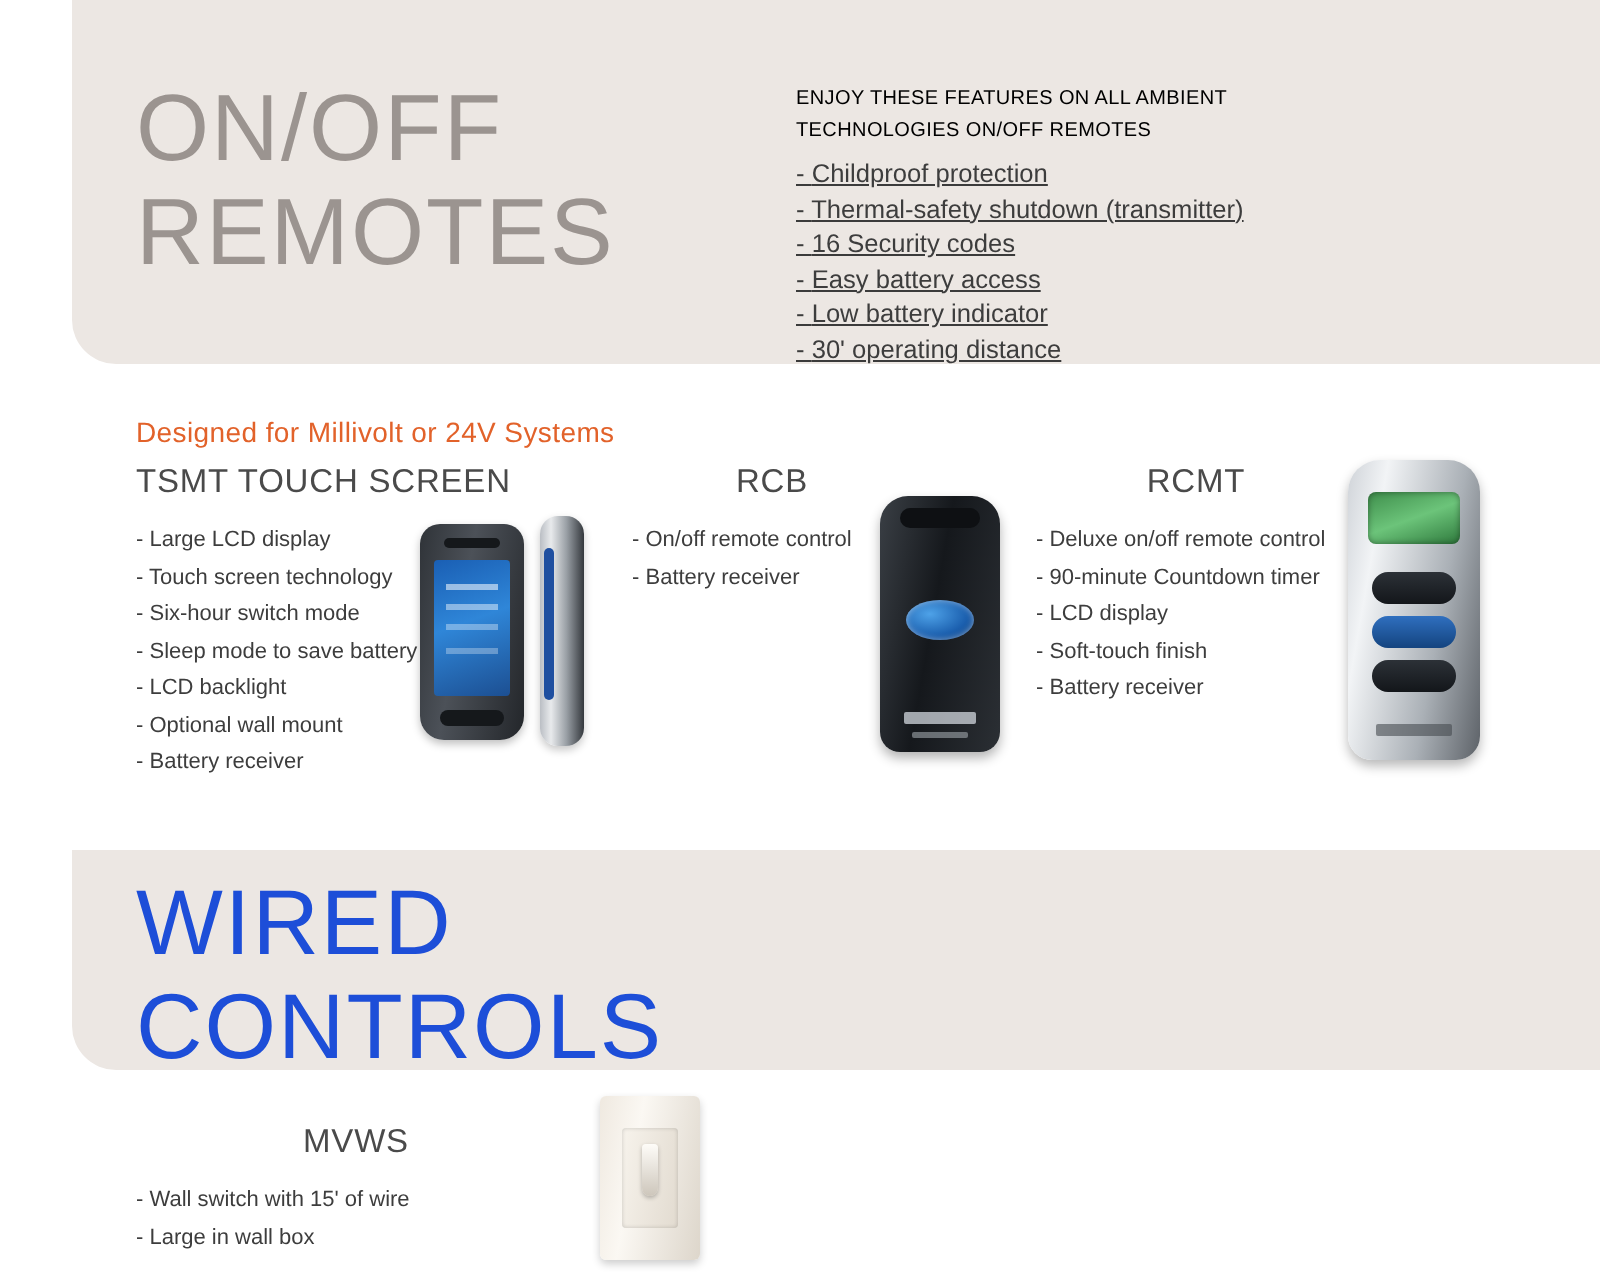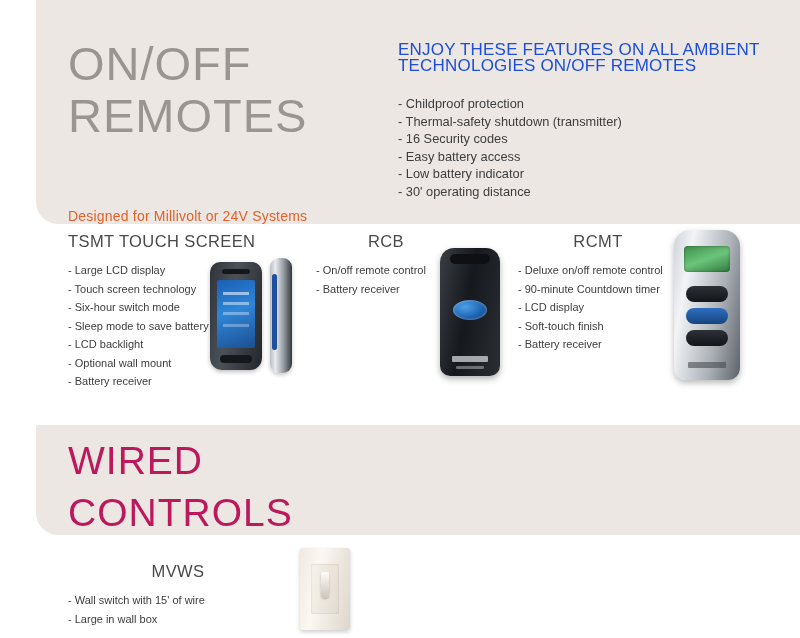--- a/index.html
+++ b/index.html
@@ -15,21 +15,21 @@
     color: #3b3b3b;
     overflow: hidden;
   }
 
   
   .banner {
     position: absolute;
     left: 36px;
     top: 0;
     width: 764px;
-    height: 224px;
+    height: 182px;
     background: #ece7e3;
     border-bottom-left-radius: 22px;
   }
   .banner-title {
     position: absolute;
     left: 32px;
     top: 38px;
     width: 330px;
     font-size: 47px;
     line-height: 52px;
@@ -38,31 +38,32 @@
     font-weight: 300;
     white-space: pre-line;
   }
   .banner-features {
     position: absolute;
     left: 362px;
     top: 42px;
     width: 380px;
   }
   .feature-head {
-    color: #1d4ed8;
-    font-size: 17px;
+    color: #000000;
+    font-size: 10px;
     line-height: 16px;
     letter-spacing: .2px;
-    margin-bottom: 21px;
+    margin-bottom: 4px;
     white-space: pre-line;
   }
   .feature-list {
     list-style: none;
     margin: 0;
     padding: 0;
+    text-decoration: underline;
   }
   .feature-list li {
     font-size: 12.8px;
     line-height: 17.5px;
     color: #3d3d3d;
   }
   .feature-list li::before {
     content: "- ";
   }
 
@@ -217,24 +218,24 @@
     width: 764px;
     height: 110px;
     background: #ece7e3;
     border-bottom-left-radius: 22px;
   }
   .banner2-title {
     position: absolute;
     left: 32px;
     top: 10px;
     width: 420px;
-    font-size: 39px;
+    font-size: 46px;
     line-height: 52px;
     letter-spacing: 1px;
-    color: #be185d;
+    color: #1d4ed8;
     font-weight: 300;
     white-space: pre-line;
   }
 
   
   #prod-mvws { left: 68px; top: 562px; width: 220px; }
 
   #mvws-switch {
     position: absolute;
     left: 300px; top: 548px; width: 50px; height: 82px;

